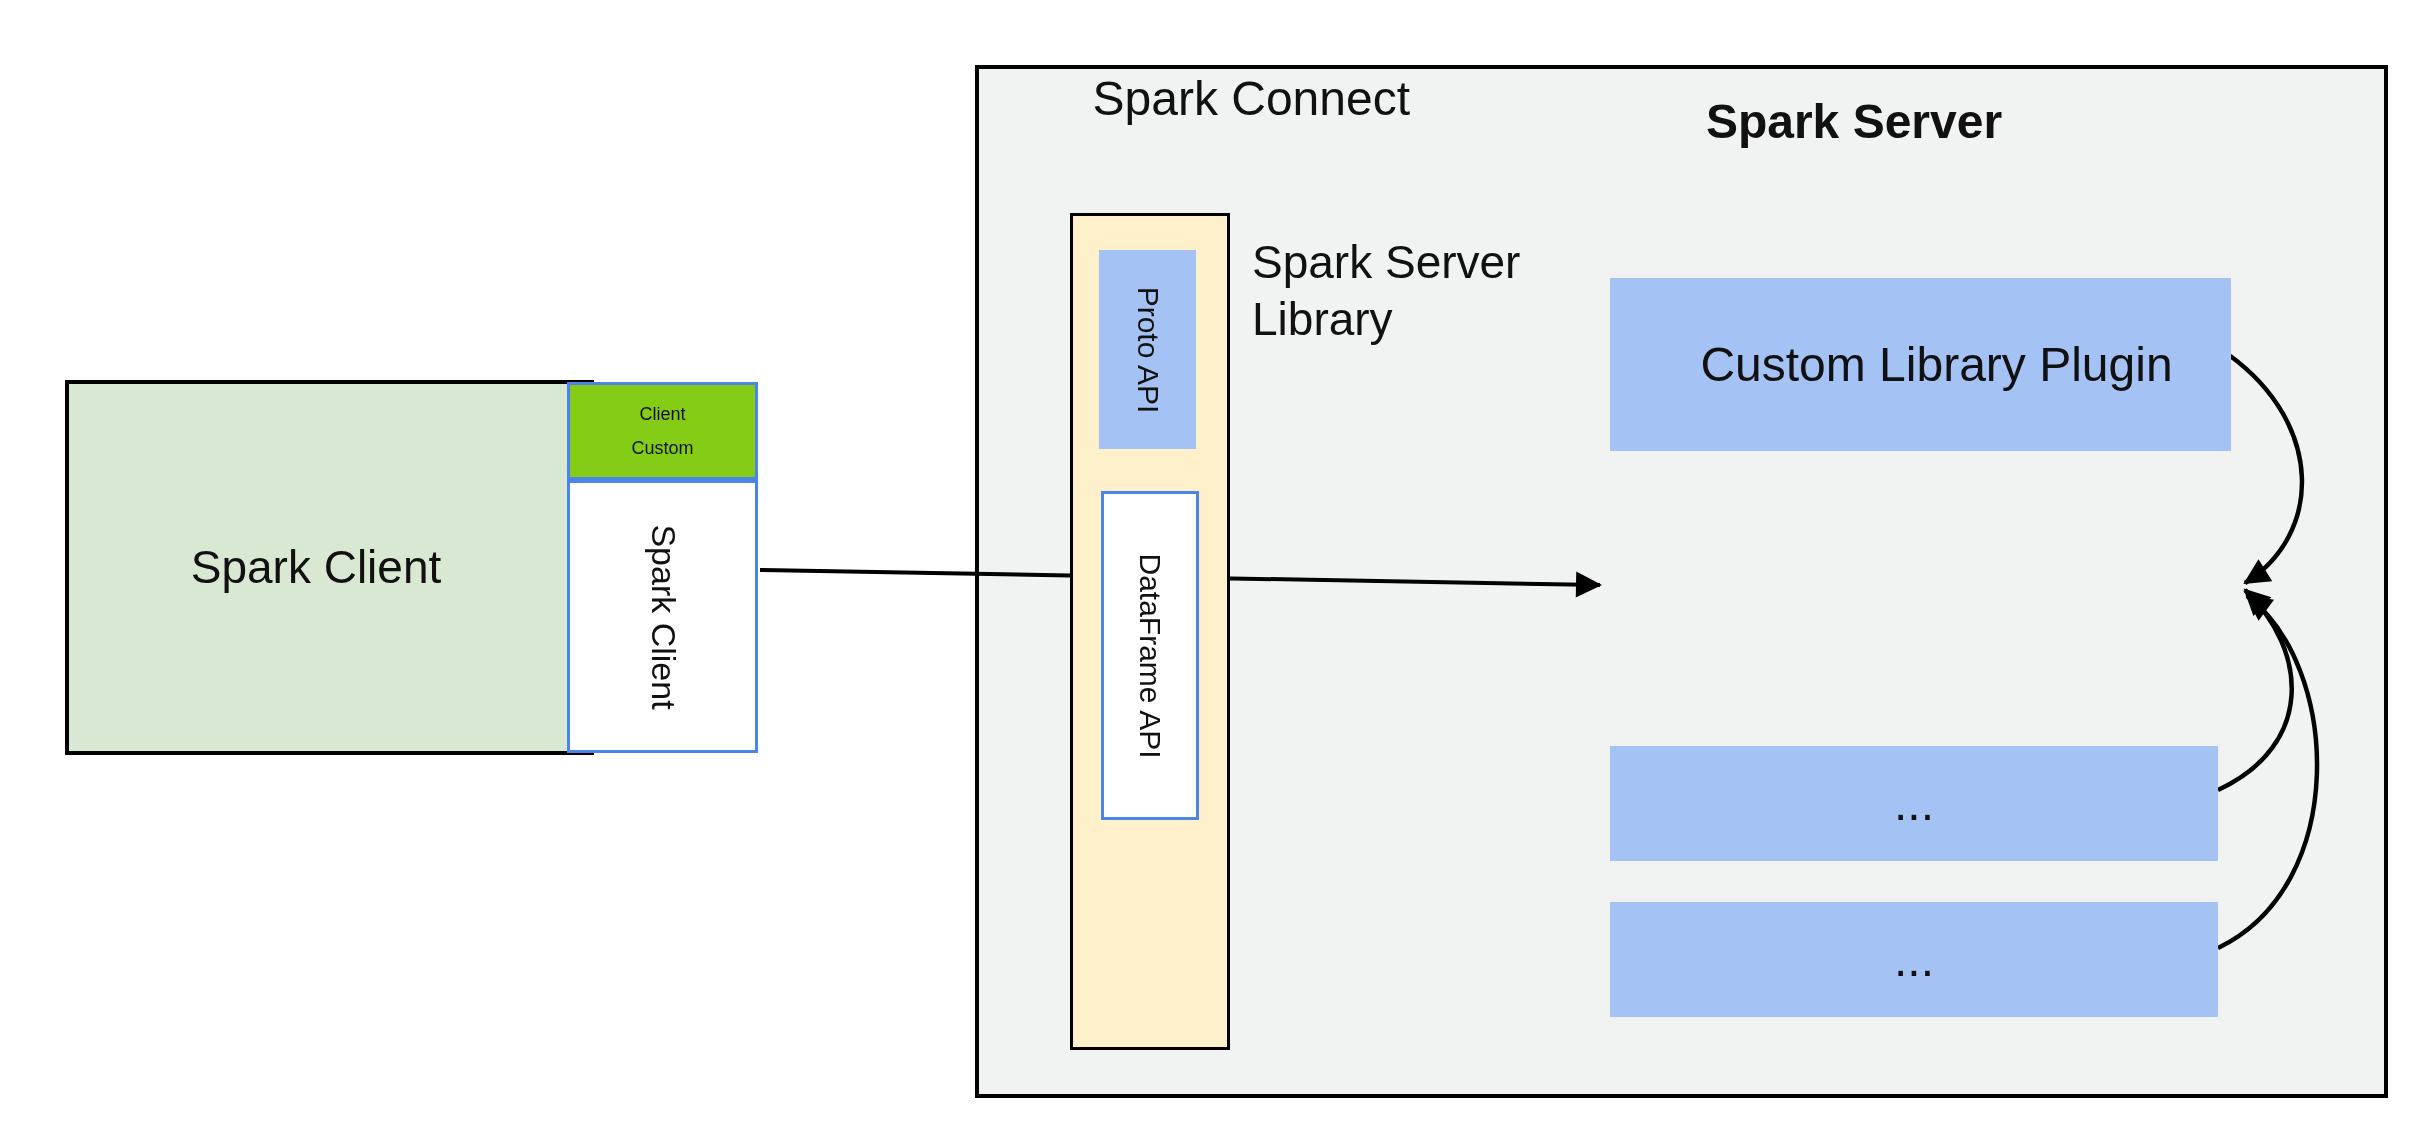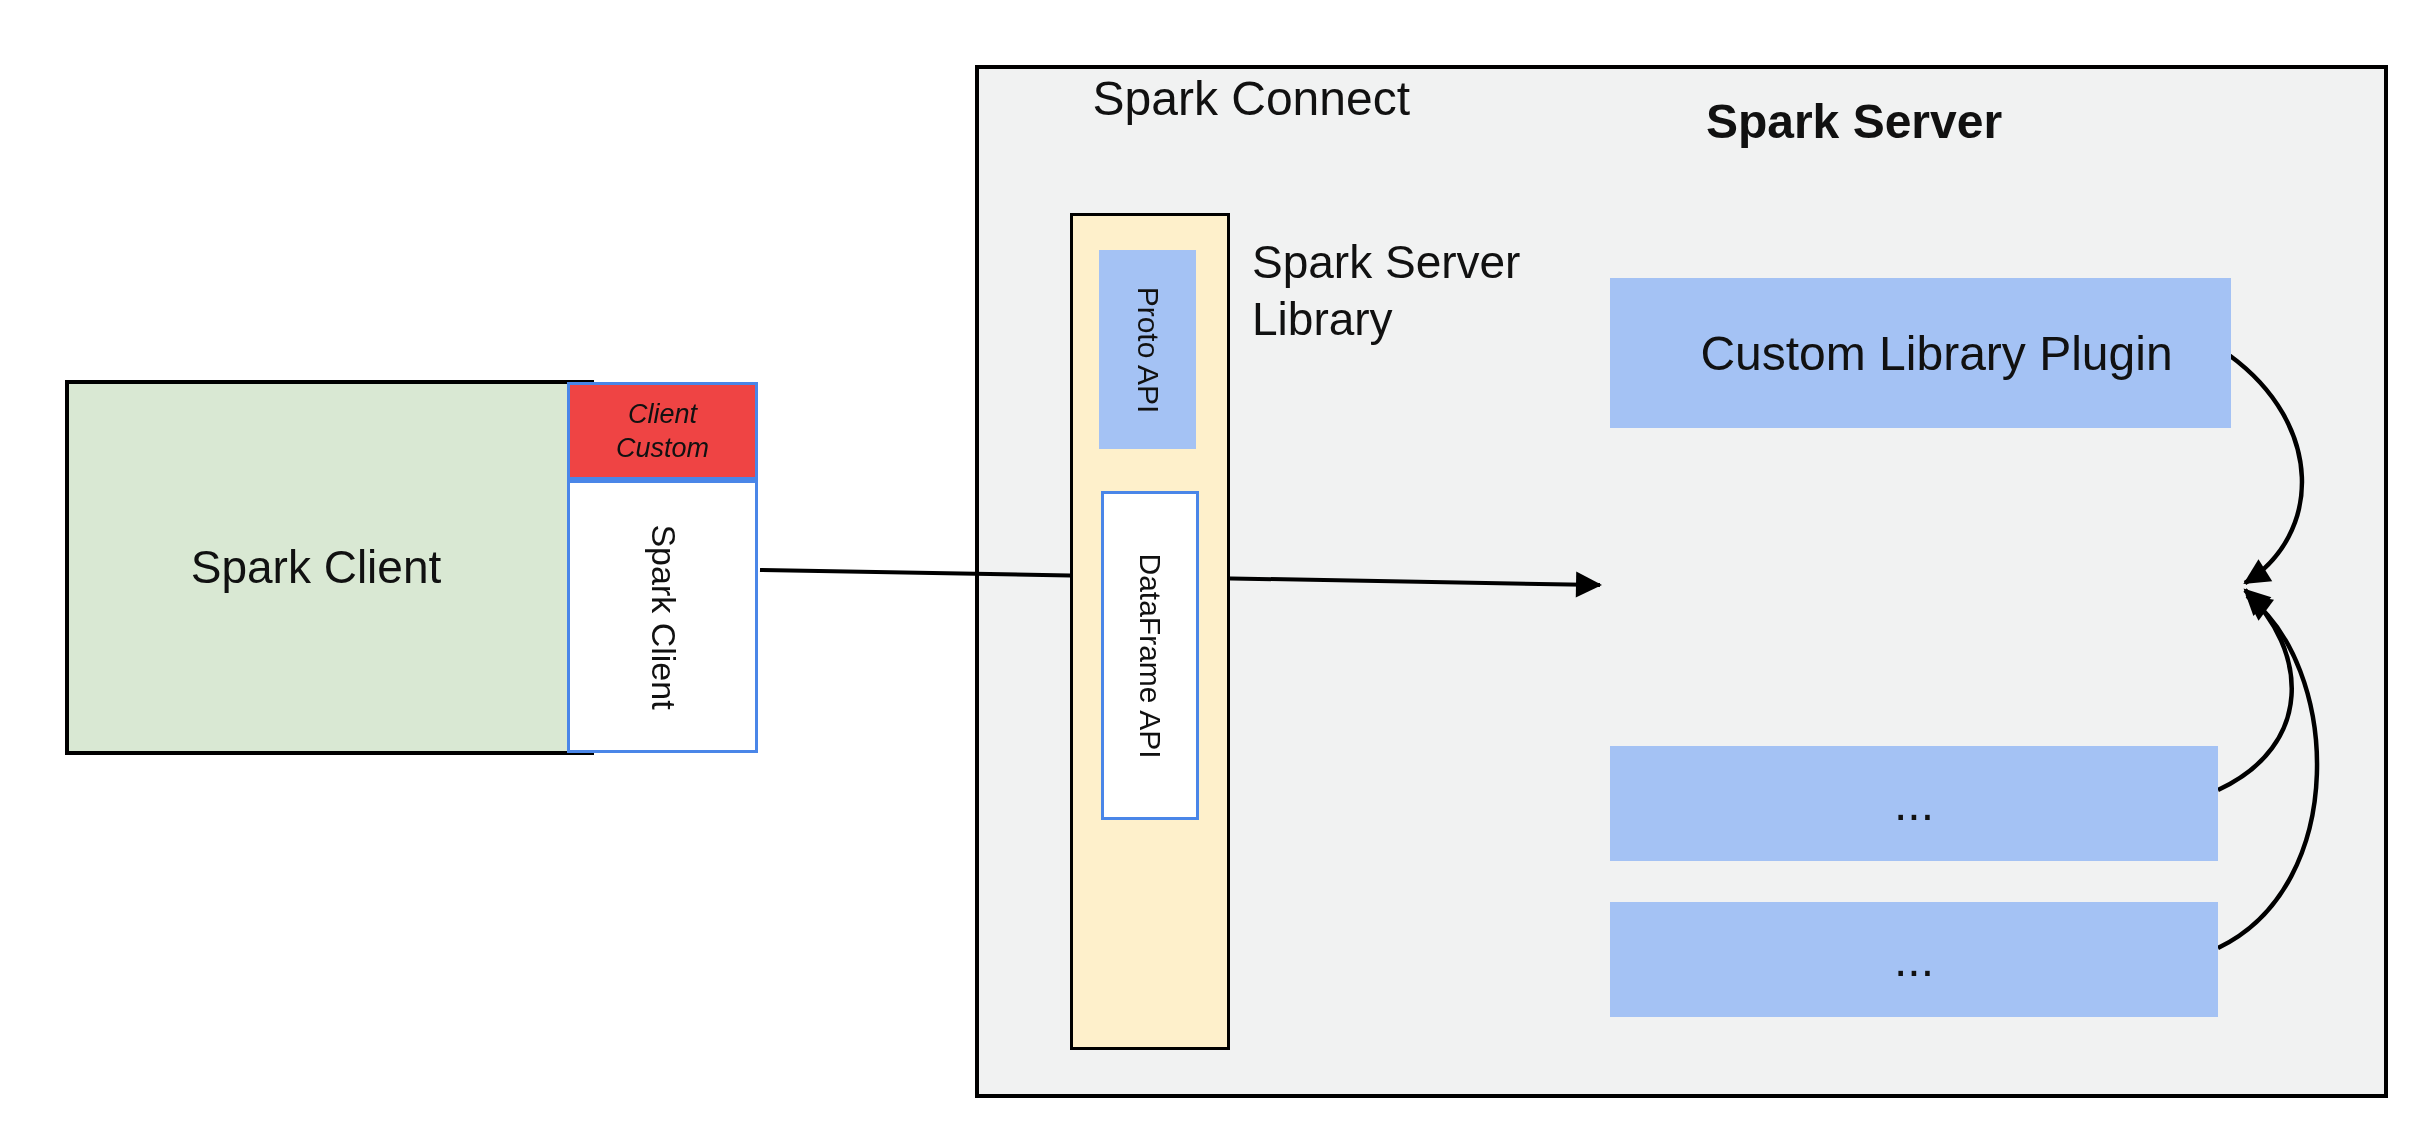--- a/index.html
+++ b/index.html
@@ -6,30 +6,30 @@
   .stage{
     position:relative;width:2435px;height:1135px;overflow:hidden;
     font-family:"Liberation Sans",sans-serif;color:#111;background:#ffffff;
   }
   .abs{position:absolute;box-sizing:border-box;}
   .flexc{display:flex;align-items:center;justify-content:center;text-align:center;}
   .gray-container{left:975px;top:65px;width:1413px;height:1033px;background:#f1f2f2;border:4px solid #000;z-index:0;}
   .svg-layer{left:0;top:0;width:2435px;height:1135px;z-index:1;pointer-events:none;}
   .green-box{left:65px;top:380px;width:529px;height:375px;background:#d9e8d3;border:4px solid #000;z-index:2;}
   .green-label{left:65px;top:380px;width:502px;height:375px;z-index:3;font-size:46px;line-height:57px;}
-  .pkg-box{left:567px;top:382px;width:191px;height:98px;background:#ef4444;border:3px solid #4a86e8;z-index:4;font-size:27px;line-height:34px;font-style:italic;}
+  .pkg-box{left:567px;top:382px;width:191px;height:98px;background:#84cc16;border:3px solid #4a86e8;z-index:4;font-size:18px;line-height:34px;}
   .client-box{left:567px;top:480px;width:191px;height:273px;background:#ffffff;border:3px solid #4a86e8;z-index:4;}
   .yellow-box{left:1070px;top:213px;width:160px;height:837px;background:#fef0cb;border:3px solid #000;z-index:2;}
   .proto-box{left:1099px;top:250px;width:97px;height:199px;background:#a4c2f4;z-index:3;}
   .df-box{left:1101px;top:491px;width:98px;height:329px;background:#ffffff;border:3px solid #4a86e8;z-index:3;}
   .vlabel{position:absolute;left:50%;top:50%;transform:translate(-50%,-50%) rotate(90deg);white-space:nowrap;}
   .connect-label{left:910px;top:70px;width:500px;z-index:3;font-size:48px;line-height:58px;text-align:right;}
   .server-title{left:1604px;top:94px;width:500px;z-index:3;font-size:48px;font-weight:bold;text-align:center;}
   .library-label{left:1252px;top:234px;width:430px;z-index:3;font-size:46px;line-height:57px;text-align:left;}
-  .plugin-box{left:1610px;top:278px;width:621px;height:150px;background:#a4c2f4;z-index:2;font-size:48px;padding-left:32px;}
+  .plugin-box{left:1610px;top:278px;width:621px;height:173px;background:#a4c2f4;z-index:2;font-size:48px;padding-left:32px;}
   .core-box{left:1610px;top:480px;width:621px;height:212px;background:#ffffff;border:3px solid #4a86e8;z-index:2;font-size:50px;}
   .dots1{left:1610px;top:746px;width:608px;height:115px;background:#a4c2f4;z-index:2;font-size:48px;}
   .dots2{left:1610px;top:902px;width:608px;height:115px;background:#a4c2f4;z-index:2;font-size:48px;}
   .rot-sm{font-size:30px;}
   .rot-md{font-size:34px;}
 </style>
 </head>
 <body>
 
 <div class="stage">

